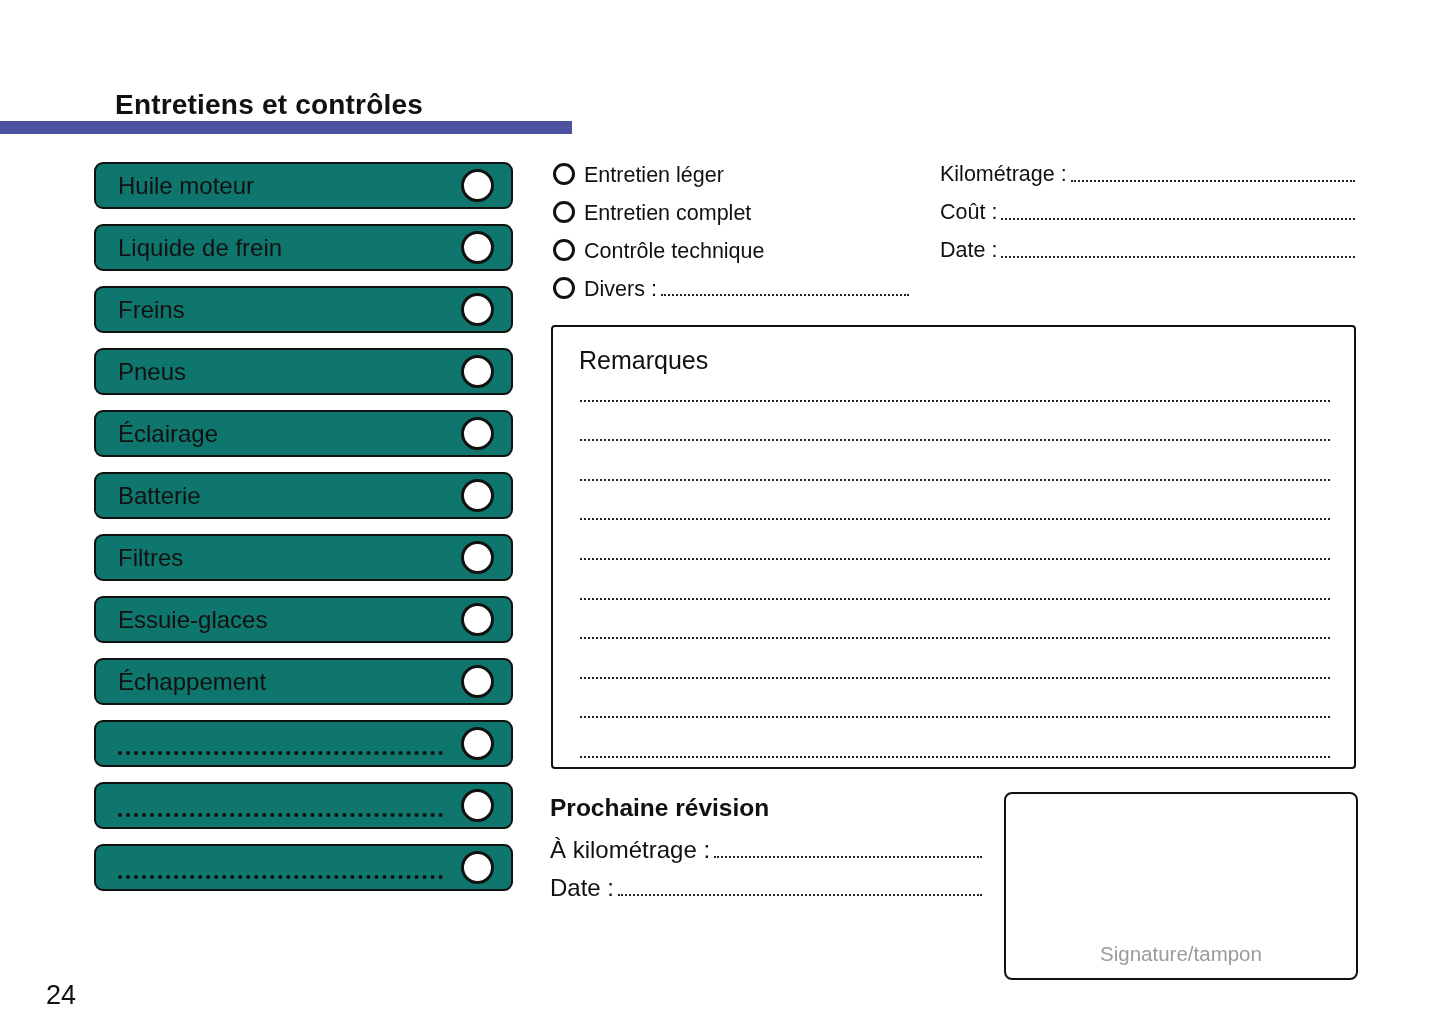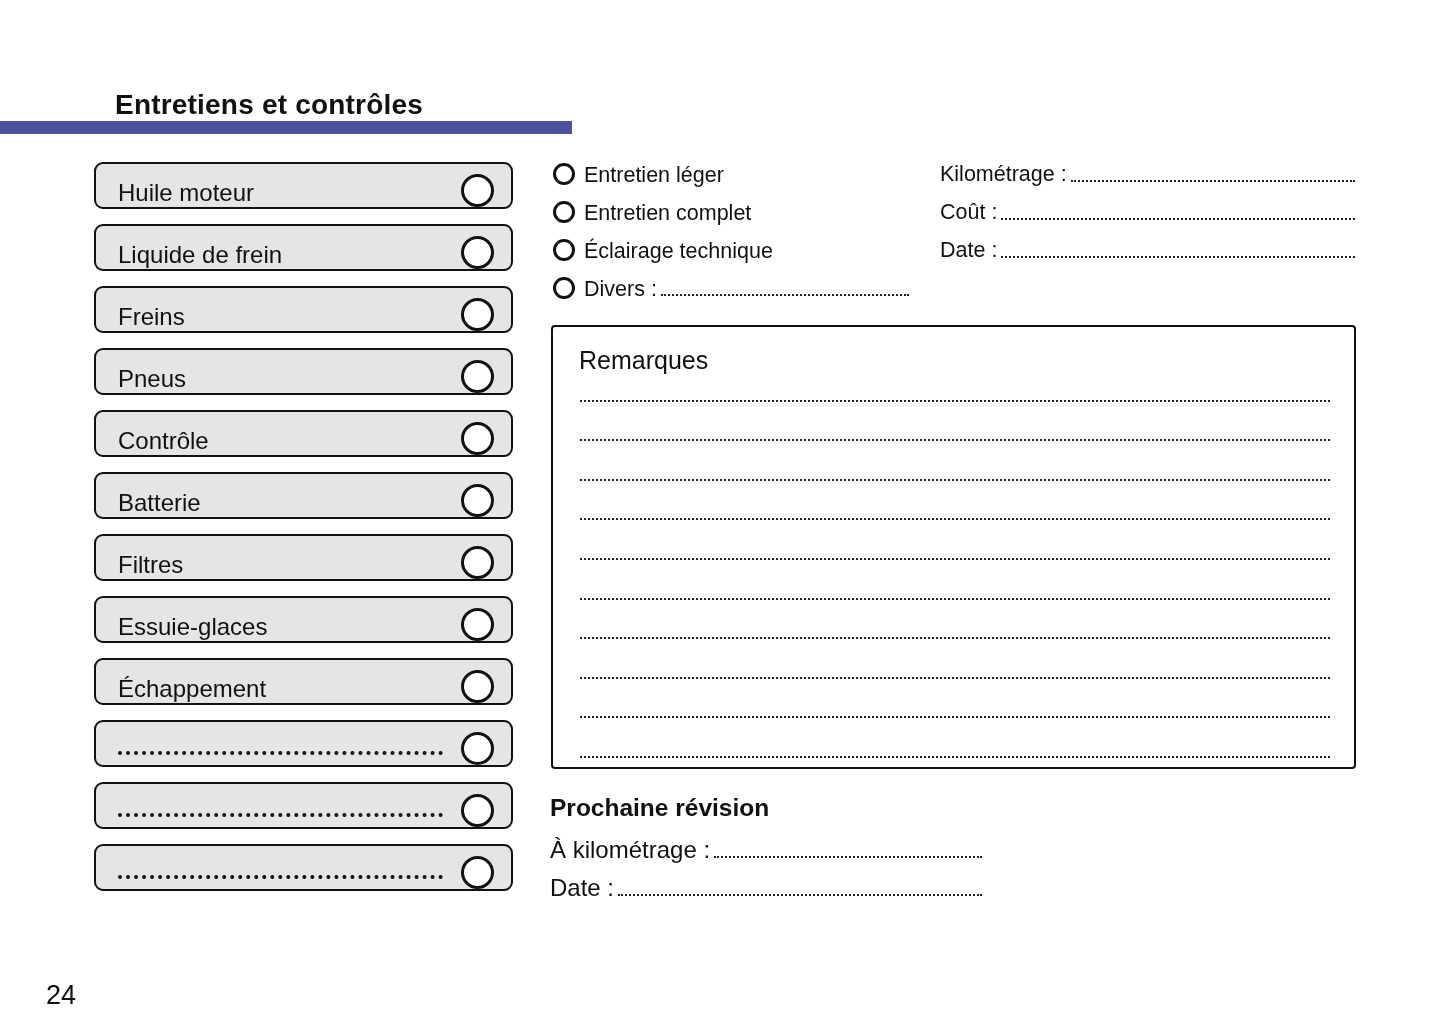--- a/index.html
+++ b/index.html
@@ -35,23 +35,23 @@
     left: 94px; top: 145px;
     width: 419px;
   }
   .check-box {
     box-sizing: border-box;
     width: 419px; height: 47px;
     border: 2px solid #111;
     border-radius: 9px;
     margin-bottom: 15px;
     display: flex;
-    align-items: flex-end;
+    align-items: center;
     padding: 0 17px 0 22px;
-    background: #e5e5e5;
+    background: #0f766e;
   }
   .box-label {
     font-size: 24px;
     color: #111;
     white-space: nowrap;
   }
   .check-circle {
     box-sizing: border-box;
     width: 33px; height: 33px;
     border: 3px solid #111;
@@ -210,21 +210,21 @@
     </div>
     <div class="check-box">
       <span class="box-label">Freins</span>
       <span class="check-circle"></span>
     </div>
     <div class="check-box">
       <span class="box-label">Pneus</span>
       <span class="check-circle"></span>
     </div>
     <div class="check-box">
-      <span class="box-label">Contrôle</span>
+      <span class="box-label">Éclairage</span>
       <span class="check-circle"></span>
     </div>
     <div class="check-box">
       <span class="box-label">Batterie</span>
       <span class="check-circle"></span>
     </div>
     <div class="check-box">
       <span class="box-label">Filtres</span>
       <span class="check-circle"></span>
     </div>
@@ -255,21 +255,21 @@
     <div class="radio-row">
       <span class="radio-circle"></span>
       <span class="radio-label">Entretien léger</span>
     </div>
     <div class="radio-row">
       <span class="radio-circle"></span>
       <span class="radio-label">Entretien complet</span>
     </div>
     <div class="radio-row">
       <span class="radio-circle"></span>
-      <span class="radio-label">Éclairage technique</span>
+      <span class="radio-label">Contrôle technique</span>
     </div>
     <div class="radio-row">
       <span class="radio-circle"></span>
       <span class="radio-label">Divers :</span>
       <span class="leader"></span>
     </div>
   </div>
 
   <div class="invoice-fields">
     <div class="field-row">
@@ -307,16 +307,19 @@
     <div class="ns-row">
       <span class="ns-label">À kilométrage :</span>
       <span class="leader"></span>
     </div>
     <div class="ns-row">
       <span class="ns-label">Date :</span>
       <span class="leader"></span>
     </div>
   </div>
 
+  <div class="signature-box">
+    <div class="sig-label">Signature/tampon</div>
+  </div>
 
   <div class="page-num">24</div>
 
 </div>
 
 </body></html>

